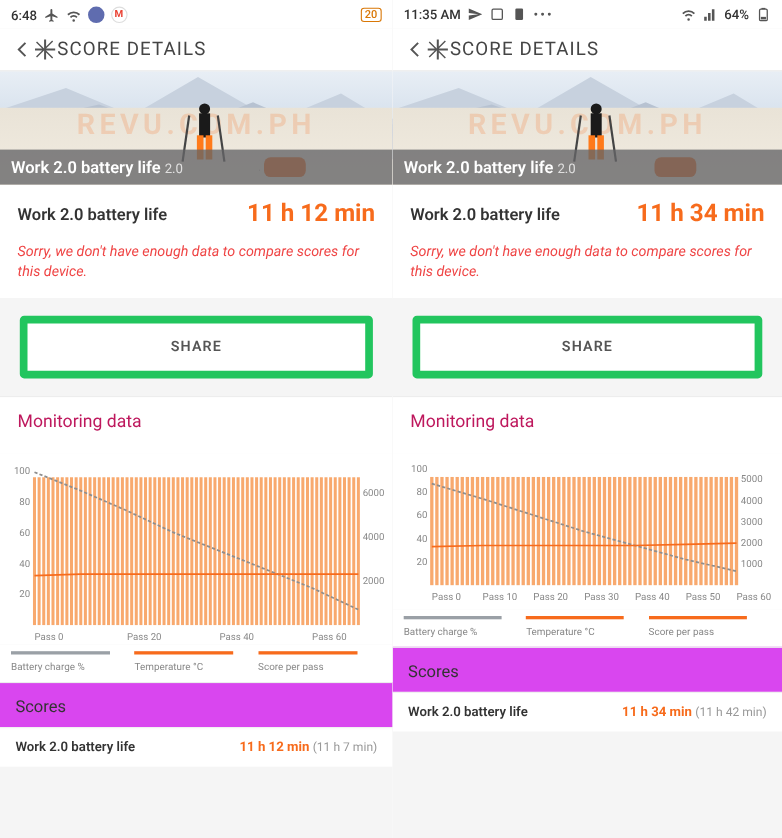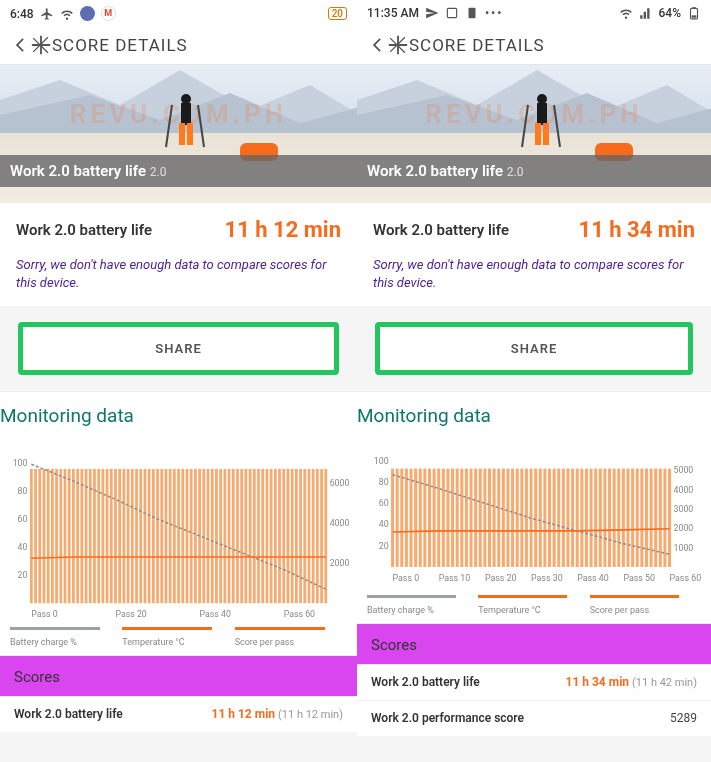--- a/index.html
+++ b/index.html
@@ -8,36 +8,36 @@
 .phone-left { width: 357px; } .phone-right { width: 354px; }
 .status-bar { height: 26px; background: #fff; display: flex; align-items: center; justify-content: space-between; padding: 0 10px; font-size: 12px; font-weight: 500; color: #333; }
 .status-left { display: flex; align-items: flex-end; gap: 6px; }
 .status-right { display: flex; align-items: center; gap: 6px; }
 .status-icon { width: 14px; height: 14px; fill: #555; }
 .badge-orange { border: 1px solid #d97706; color: #d97706; padding: 0 3px; font-size: 10px; border-radius: 3px; }
 .header { background: #fff; display: flex; align-items: center; padding: 8px 10px; border-bottom: 1px solid #e5e5e5; }
 .back-icon { width: 20px; height: 20px; fill: #555; }
 .snowflake { width: 22px; height: 22px; fill: #555; }
 .header-title { font-size: 17px; font-weight: 400; letter-spacing: 1px; color: #444; }
-.hero { position: relative; height: 138px; background: linear-gradient(180deg,#e8eef5 0%,#d5e0ec 45%,#cfd9e4 55%,#e8e0d4 60%,#f0eadf 100%); overflow: hidden; }
+.hero { position: relative; height: 103px; background: linear-gradient(180deg,#e8eef5 0%,#d5e0ec 45%,#cfd9e4 55%,#e8e0d4 60%,#f0eadf 100%); overflow: hidden; }
 .mountain { position: absolute; top: 0; left: 0; right: 0; height: 80px; }
 .snow { position: absolute; bottom: 0; left: 0; right: 0; height: 70px; background: linear-gradient(180deg,#e9e3d7,#f2ece1); }
 .skier { position: absolute; left: 46%; top: 26px; width: 42px; height: 72px; }
 .sled { position: absolute; left: 66%; top: 72px; }
 .watermark { position: absolute; top: 34px; left: 50%; transform: translateX(-50%); font-size: 26px; letter-spacing: 4px; color: rgba(246,120,45,0.22); font-weight: 700; white-space: nowrap; }
-.hero-label { position: absolute; bottom: 16px; left: 0; right: 0; background: rgba(100,100,102,0.78); color: #fff; padding: 7px 10px; font-size: 15px; font-weight: 600; }
+.hero-label { position: absolute; bottom: 0; left: 0; right: 0; background: rgba(100,100,102,0.78); color: #fff; padding: 7px 10px; font-size: 15px; font-weight: 600; }
 .hero-sub { font-size: 12px; opacity: 0.75; font-weight: 400; }
 .section { background: #fff; margin: 0; padding: 14px 16px; }
 .score-row { display: flex; align-items: center; justify-content: space-between; }
 .score-label { font-size: 15px; font-weight: 600; color: #333; }
 .score-value { font-size: 22px; font-weight: 700; color: #f76b1c; }
-.sorry { font-size: 13px; color: #4c1d95; font-style: italic; margin-top: 14px; line-height: 1.4; }
+.sorry { font-size: 13px; color: #ef4444; font-style: italic; margin-top: 14px; line-height: 1.4; }
 .share-box { background: #f5f5f5; padding: 16px 18px; }
-.share-btn { width: 100%; background: #fff; border: 5px solid #22c55e; border-radius: 4px; padding: 14px 0; text-align: center; font-size: 13px; font-weight: 600; letter-spacing: 1px; color: #555; }
-.mon-title { background: #fff; padding: 12px 0 20px; font-size: 19px; color: #0f766e; border-top: 1px solid #ededed; }
+.share-btn { width: 100%; background: #fff; border: 7px solid #22c55e; border-radius: 4px; padding: 14px 0; text-align: center; font-size: 13px; font-weight: 600; letter-spacing: 1px; color: #555; }
+.mon-title { background: #fff; padding: 12px 16px 20px; font-size: 16px; color: #be185d; border-top: 1px solid #ededed; }
 .chart-wrap-lg { background: #fff; padding: 10px 0 0 6px; }
 .chart-wrap-sm { background: #fff; padding: 8px 10px 4px; }
 .chart-svg { width: 100%; display: block; }
 .legend { display: flex; gap: 0; padding: 6px 10px 8px; background: #fff; }
 .legend-item { display: flex; flex-direction: column; gap: 7px; font-size: 9px; color: #888; flex: 1; }
 .legend-item .bar { height: 3px; width: 80%; }
 .gray-bar { background: #9aa0a6; } .orange-bar { background: #f76b1c; } .score-bar { background: #f76b1c; }
 .scores-hd { background: #d946ef; padding: 12px 14px 10px; font-size: 15px; color: #333; border-top: 1px solid #ededed; }
 .score-line { background: #fff; display: flex; align-items: center; justify-content: space-between; padding: 10px 14px 11px; border-top: 1px solid #f0f0f0; font-size: 12px; }
 .score-line .name { font-weight: 600; color: #333; }
@@ -214,21 +214,21 @@
     <div class="legend-item">
         <div class="bar score-bar"></div>
         <span>Score per pass</span>
       </div>
   </div>
 
   <div class="scores-hd">Scores</div>
   <div id="scores-left">
       <div class="score-line">
         <span class="name">Work 2.0 battery life</span>
-        <span class="val orange">11 h 12 min <span class="sub">(11 h 12 min)</span></span>
+        <span class="val orange">11 h 12 min <span class="sub">(11 h 7 min)</span></span>
       </div>
     </div>
 </div>
 
 <div class="phone phone-right">
   <div class="status-bar">
     <div class="status-left">
       <span>11:35 AM</span>
       <svg class="status-icon" viewBox="0 0 24 24">
           <path d="M2 21l21-9L2 3v7l15 2-15 2z"></path>
@@ -401,18 +401,14 @@
         <span>Score per pass</span>
       </div>
   </div>
 
   <div class="scores-hd">Scores</div>
   <div id="scores-right">
       <div class="score-line">
         <span class="name">Work 2.0 battery life</span>
         <span class="val orange">11 h 34 min <span class="sub">(11 h 42 min)</span></span>
       </div>
-      <div class="score-line">
-        <span class="name">Work 2.0 performance score</span>
-        <span class="val">5289 </span>
-      </div>
     </div>
 </div>
 
 </body></html>

